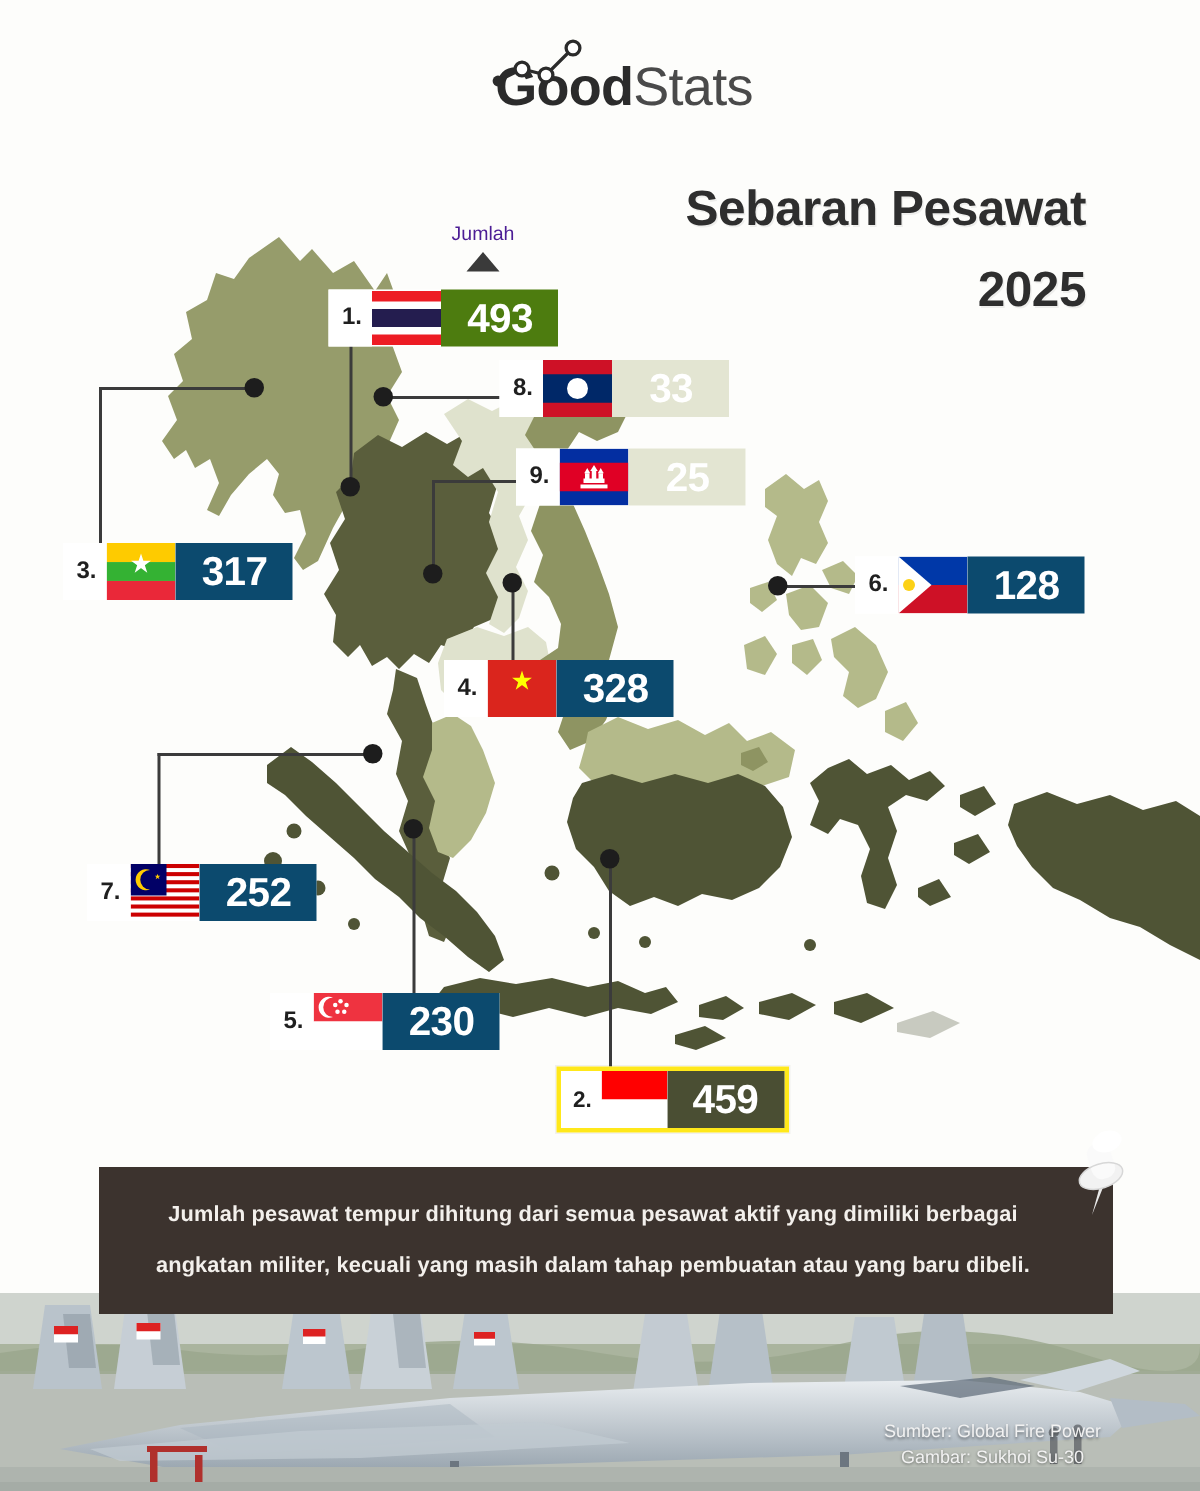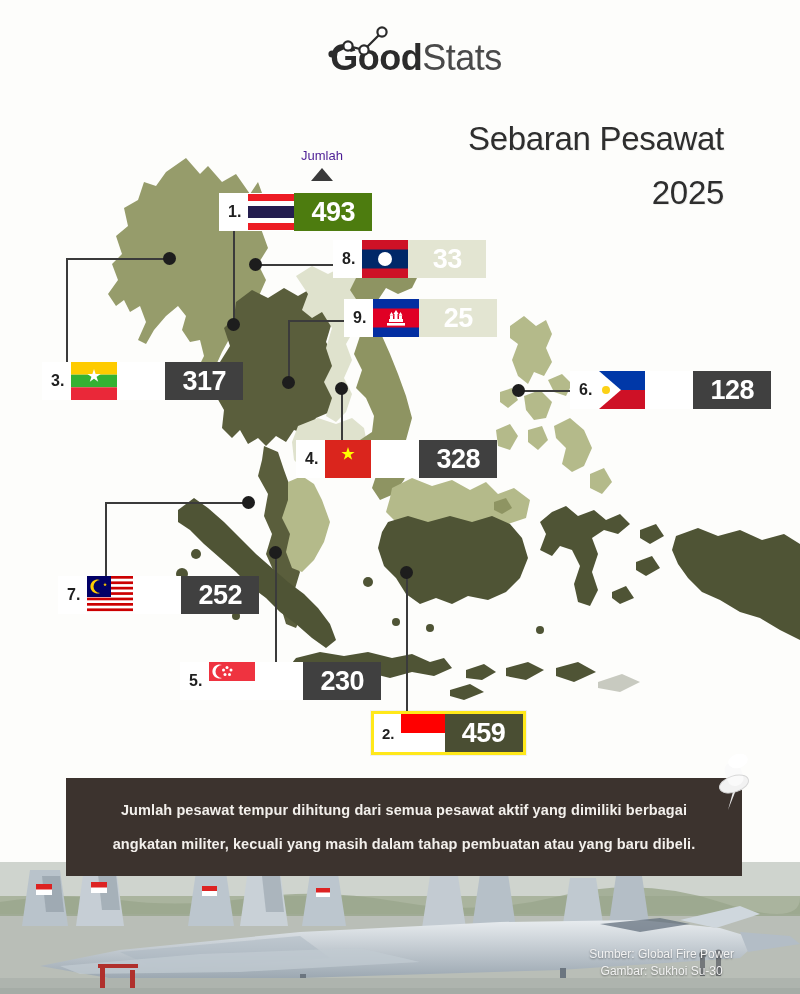--- a/index.html
+++ b/index.html
@@ -24,21 +24,21 @@
   .logo-good { font-weight: bold; color: #2b2b2b; }
   .logo-stats { font-weight: normal; color: #4a4a4a; }
   .logo-spark { position: absolute; right: 112px; top: -4px; width: 64px; height: 34px; }
 
   
   .title-block {
     position: absolute; right: 76px; top: 112px; width: 420px;
     text-align: right; z-index: 30;
   }
   .title-line {
-    font-size: 33px; font-weight: normal; color: #2e2e2e;
+    font-size: 33px; font-weight: bold; color: #2e2e2e;
     line-height: 54px; letter-spacing: -0.3px;
     text-shadow: 1px 1px 0 rgba(0,0,0,0.06);
   }
 
   
   .map-layer { position: absolute; left: 0; top: 130px; width: 800px; height: 660px; }
   .map-layer svg { display: block; width: 800px; height: 660px; }
 
   
   .jumlah-wrap { position: absolute; left: 287px; top: 148px; width: 70px; text-align: center; z-index: 40; }
@@ -75,32 +75,32 @@
   .chip.highlight .chip-rank { font-size: 15px; padding: 0 6px 0 8px; }
   .chip-flag { width: 46px; height: 100%; position: relative; overflow: hidden; flex: none; }
   .chip.highlight .chip-flag { width: 44px; }
   .chip-val {
     display: flex; align-items: center; justify-content: center;
     min-width: 78px; padding: 0 12px;
     font-size: 27px; font-weight: bold; color: #ffffff;
     letter-spacing: -0.5px;
   }
   .chip-val.dark   { background: #4d7c0f; }
-  .chip-val.mid    { background: #404040; margin-left: 48px; }
+  .chip-val.mid    { background: #0c4a6e; }
   .chip-val.light  { background: #e3e5d2; color: #ffffff; }
   .chip-val.darkest{ background: #4a4e33; }
 
   
   .fl { position: absolute; inset: 0; }
 
   
   .note {
     position: absolute; left: 66px; top: 778px; width: 676px; height: 98px;
     background: #3c332e; z-index: 45;
-    display: flex; align-items: center; justify-content: center;
+    display: flex; align-items: center; justify-content: flex-start;
   }
   .note-inner { padding: 0 38px; text-align: center; }
   .note-line {
     color: #f3f0ec; font-size: 14.5px; font-weight: bold;
     line-height: 34px; letter-spacing: 0.1px;
   }
   .pin { position: absolute; left: 712px; top: 752px; width: 46px; height: 62px; z-index: 60; }
 
   
   .photo {

